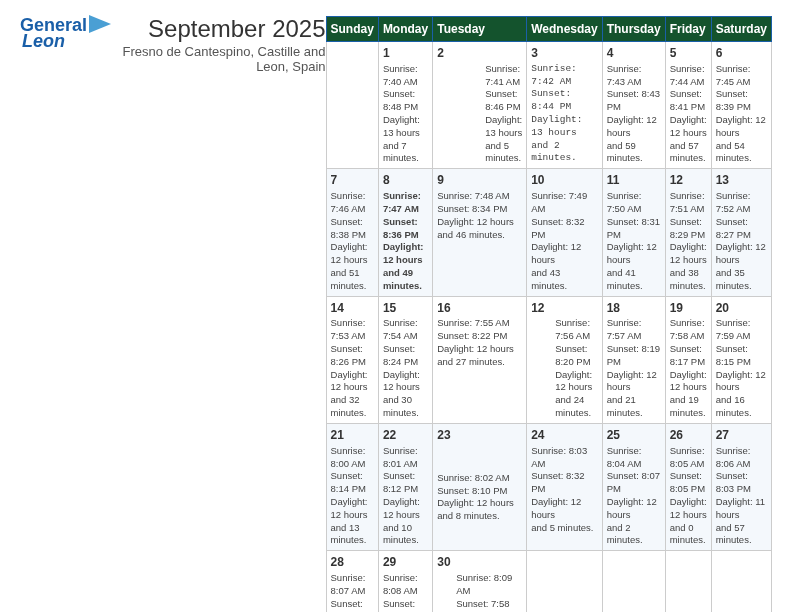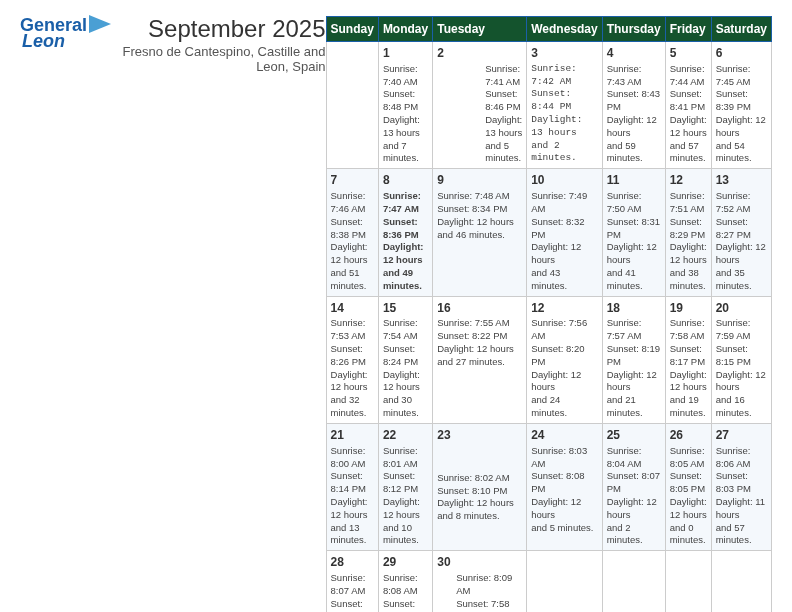--- a/index.html
+++ b/index.html
@@ -246,21 +246,21 @@
           </td>
           <td>
             <span class="day-number">16</span>
             <div class="day-info" style="white-space: pre-line;">Sunrise: 7:55 AM
 Sunset: 8:22 PM
 Daylight: 12 hours
 and 27 minutes.</div>
           </td>
           <td>
             <span class="day-number">12</span>
-            <div class="day-info" style="white-space: pre-line;">Sunrise: 7:56 AM
+            <div class="day-info" style="white-space: pre-line; margin-left: 24px;">Sunrise: 7:56 AM
 Sunset: 8:20 PM
 Daylight: 12 hours
 and 24 minutes.</div>
           </td>
           <td>
             <span class="day-number">18</span>
             <div class="day-info" style="white-space: pre-line;">Sunrise: 7:57 AM
 Sunset: 8:19 PM
 Daylight: 12 hours
 and 21 minutes.</div>
@@ -298,21 +298,21 @@
           <td>
             <span class="day-number">23</span>
             <div class="day-info" style="white-space: pre-line; margin-top: 28px;">Sunrise: 8:02 AM
 Sunset: 8:10 PM
 Daylight: 12 hours
 and 8 minutes.</div>
           </td>
           <td>
             <span class="day-number">24</span>
             <div class="day-info" style="white-space: pre-line;">Sunrise: 8:03 AM
-Sunset: 8:08 PM
+Sunset: 8:32 PM
 Daylight: 12 hours
 and 5 minutes.</div>
           </td>
           <td>
             <span class="day-number">25</span>
             <div class="day-info" style="white-space: pre-line;">Sunrise: 8:04 AM
 Sunset: 8:07 PM
 Daylight: 12 hours
 and 2 minutes.</div>
           </td>

